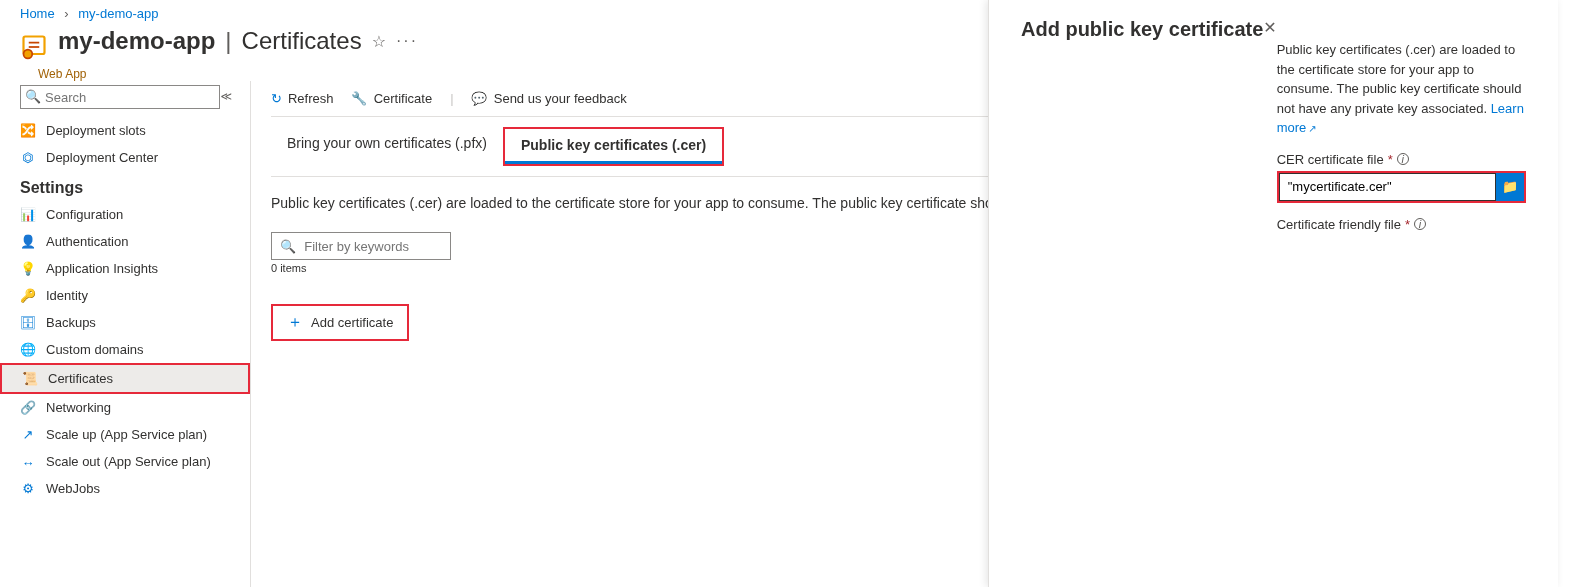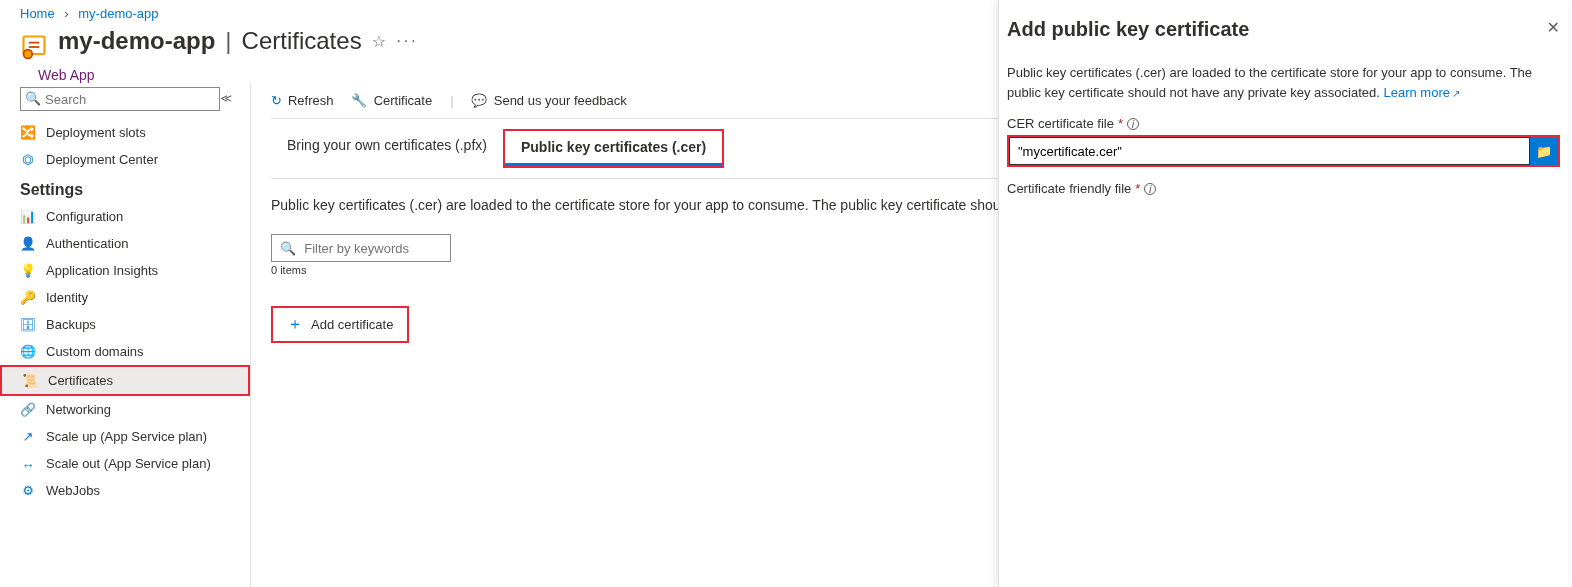--- a/index.html
+++ b/index.html
@@ -8,21 +8,21 @@
     
     .breadcrumb { padding: 6px 20px; font-size: 13px; }
     .breadcrumb span.sep { color: #605e5c; margin: 0 6px; }
     .breadcrumb a { color: #0078d4; }
     
     .header { display: flex; align-items: flex-start; padding: 0 20px 8px 20px; gap: 10px; }
     .header-icon { width: 28px; height: 28px; margin-top: 6px; }
     .header-titlewrap { display: flex; align-items: center; gap: 10px; }
     .header-title { font-size: 24px; font-weight: 600; }
     .header-sub { font-size: 24px; font-weight: 400; color: #323130; }
-    .header-subtext { font-size: 14px; color: #701a75; margin-left: 38px; margin-top: -2px; }
+    .header-subtext { font-size: 12px; color: #a16207; margin-left: 38px; margin-top: -2px; }
     .star { color: #605e5c; font-size: 16px; cursor: pointer; }
     .more { font-size: 16px; color: #605e5c; cursor: pointer; letter-spacing: 2px; }
     
     .layout { display: flex; height: calc(100% - 80px); }
     .sidebar { width: 250px; border-right: none; padding: 0 0 0 0; }
     .side-search { margin: 4px 20px 8px 20px; position: relative; }
     .side-search input { width: 200px; height: 24px; border: 1px solid #8a8886; padding: 0 6px 0 24px; font-size: 13px; }
     .side-search .sicon { position: absolute; left: 5px; top: 4px; color: #0078d4; font-size: 13px; }
     .side-collapse { position: absolute; right: -2px; top: 5px; color: #605e5c; font-size: 11px; cursor: pointer; }
     .section-head { padding: 8px 20px 4px 20px; font-weight: 600; font-size: 16px; }
@@ -49,21 +49,21 @@
     .filter { margin-top: 10px; }
     .filter-box { display: inline-flex; align-items: center; border: 1px solid #8a8886; height: 28px; width: 180px; padding: 0 8px; gap: 8px; }
     .filter-box input { border: none; outline: none; width: 100%; font-size: 13px; color: #605e5c; }
     .items-count { margin-top: 2px; font-size: 11px; }
     
     .add-cert { margin-top: 30px; display: inline-flex; align-items: center; gap: 8px; border: 2px solid #e6293a; padding: 6px 14px; cursor: pointer; }
     .add-cert .plus { color: #0078d4; font-size: 16px; font-weight: 300; }
     
     .cert-illus { position: absolute; right: 60px; bottom: -10px; }
     
-    .panel { position: absolute; top: 0; right: 4px; width: 570px; height: 100%; background: #fff; border-left: 1px solid #e1dfdd; box-shadow: -2px 0 8px rgba(0,0,0,0.1); padding: 18px 8px; display: flex; flex-direction: column; }
+    .panel { position: absolute; top: 0; right: 14px; width: 570px; height: 100%; background: #fff; border-left: 1px solid #e1dfdd; box-shadow: -2px 0 8px rgba(0,0,0,0.1); padding: 18px 32px; display: flex; }
     .panel-head { display: flex; justify-content: space-between; align-items: flex-start; }
     .panel-title { font-size: 20px; font-weight: 600; }
     .panel-close { font-size: 16px; cursor: pointer; color: #605e5c; }
     .panel-body { flex: 1; margin-top: 22px; }
     .panel-desc { font-size: 13px; line-height: 1.5; }
     .field { margin-top: 14px; }
     .field-label { font-size: 13px; margin-bottom: 4px; display: flex; align-items: center; gap: 4px; }
     .req { color: #a4262c; }
     .info-icon { color: #605e5c; font-size: 11px; border: 1px solid #605e5c; border-radius: 50%; width: 12px; height: 12px; display: inline-flex; align-items: center; justify-content: center; font-style: italic; }
     .field-row { display: flex; border: 2px solid #e6293a; }

